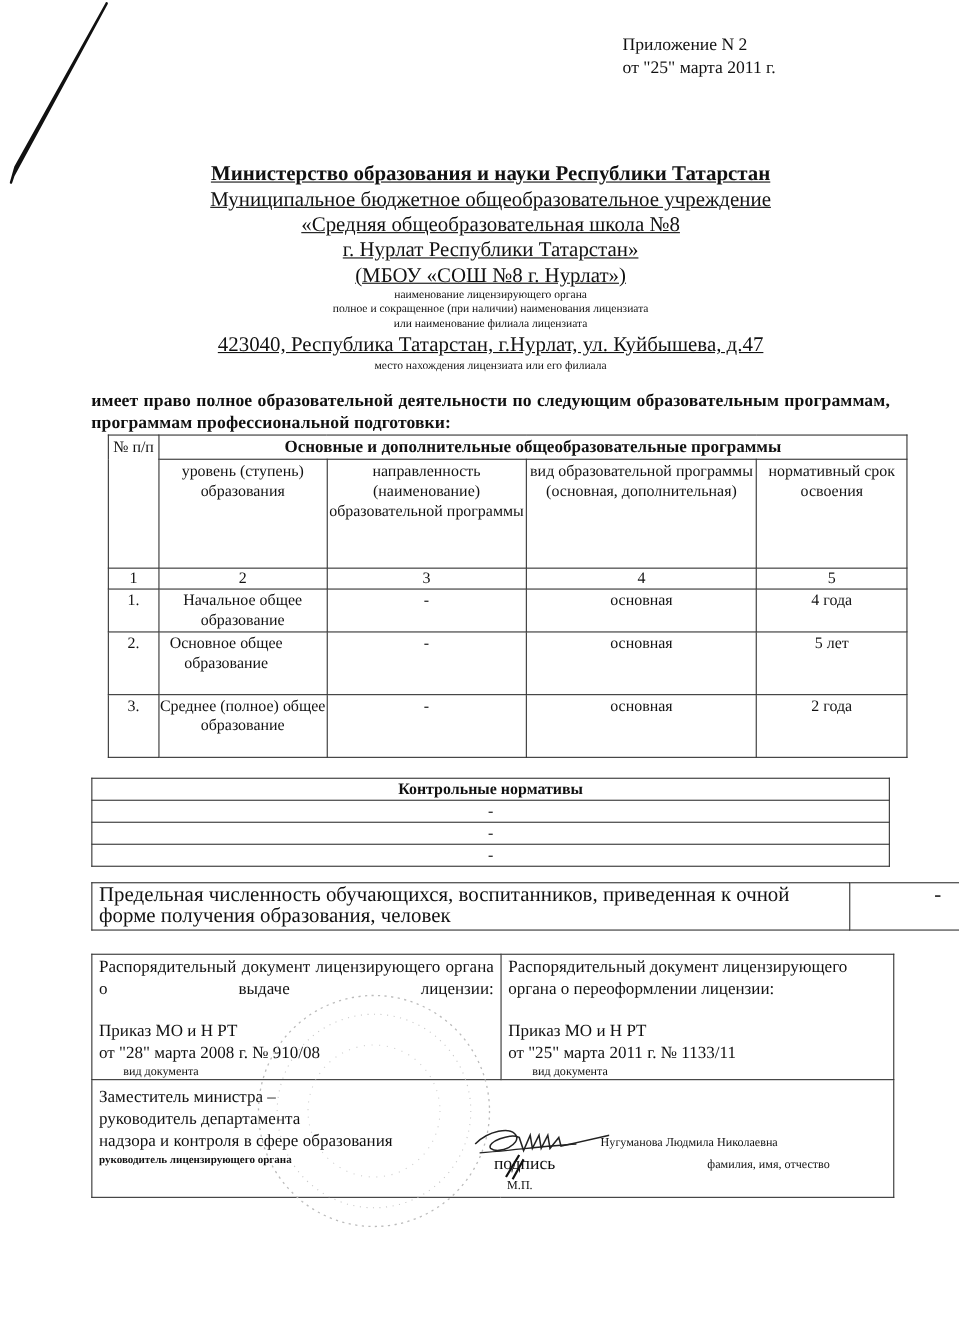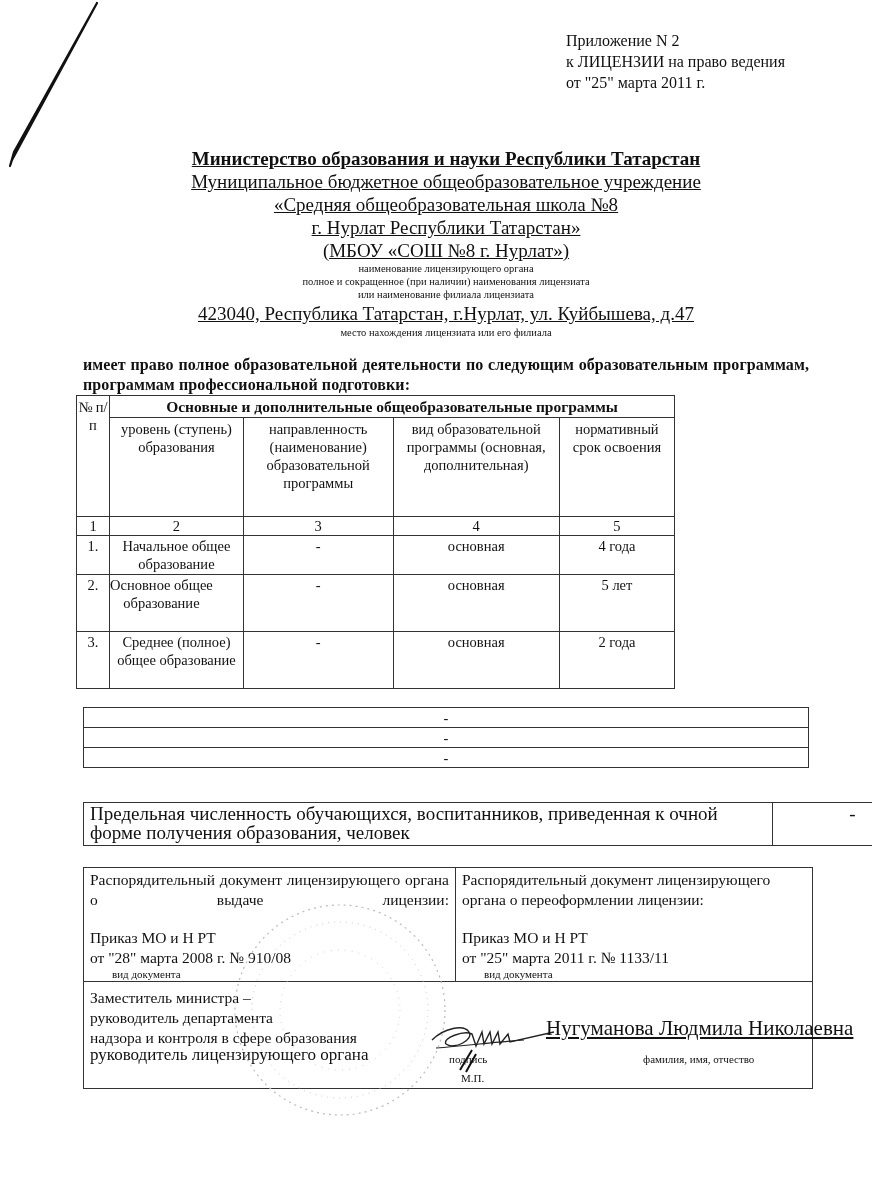--- a/index.html
+++ b/index.html
@@ -24,21 +24,21 @@
   .h-address { font-size: 19px; text-decoration: underline; line-height: 24px; margin-top: 1px; }
 
   
   #intro { left: 83px; top: 355px; width: 726px; font-size: 16px; font-weight: bold; line-height: 20px;
            text-align: justify; text-align-last: left; letter-spacing: 0.1px; }
 
   
   table { border-collapse: collapse; }
   td, th { border: 1.3px solid #333; padding: 0; font-weight: normal; vertical-align: top; text-align: center; }
 
-  #programs { left: 76px; top: 395px; width: 599px; font-size: 14.5px; line-height: 18px; }
+  #programs { left: 98px; top: 395px; width: 727px; font-size: 14.5px; line-height: 18px; }
   #programs .c0 { width: 45px; }
   #programs .c1 { width: 152px; }
   #programs .c2 { width: 181px; }
   #programs .c3 { width: 209px; }
   #programs .c4 { width: 136px; }
   #programs th.title { font-weight: bold; font-size: 15.5px; height: 21px; vertical-align: middle; }
   #programs .hdr td { height: 96px; padding-top: 2px; }
   #programs .nums td { height: 18px; vertical-align: middle; }
   #programs .row td { padding-top: 1px; }
   #programs .r1 td { height: 37px; }
@@ -54,38 +54,37 @@
   #limit td.val { width: 136px; padding-top: 1px; }
 
   #docs { left: 83px; top: 867px; width: 730px; font-size: 15.5px; line-height: 20px; }
   #docs td { text-align: left; padding: 2px 6px 0 6px; }
   #docs td.left { width: 360px; height: 107px; }
   #docs td.right { width: 345px; }
   .justify { text-align: justify; text-align-last: justify; }
   .gap { height: 18px; }
   .small-cap { font-size: 11px; line-height: 13px; padding-left: 22px; }
   #docs td.sign { height: 100px; position: relative; padding-top: 6px; }
-  .sig-name { position: absolute; left: 462px; top: 36px; font-size: 21px; white-space: nowrap; text-decoration: underline; }
+  .sig-name { position: absolute; left: 462px; top: 47px; font-size: 11px; white-space: nowrap; }
   .sig-fio { position: absolute; left: 515px; top: 67px; font-size: 11px; white-space: nowrap; margin-left: 44px; }
-  .sig-podpis { position: absolute; left: 365px; top: 67px; font-size: 11px; white-space: nowrap; }
+  .sig-podpis { position: absolute; left: 365px; top: 67px; font-size: 16px; white-space: nowrap; }
   .sig-mp { position: absolute; left: 377px; top: 86px; font-size: 11px; white-space: nowrap; }
   .signature { position: absolute; left: 340px; top: 28px; width: 130px; height: 82px; }
 
   #stamp { left: 215px; top: 895px; width: 250px; height: 230px; pointer-events: none; }
 </style>
 </head>
 <body>
 
 <svg id="checkmark" class="abs" viewBox="0 0 110 180">
   <path d="M97 3 L12 160 L10 166 L14 152 Z" fill="#111" stroke="#111" stroke-width="2.2" stroke-linejoin="round"></path>
 </svg>
 
 <div id="appendix" class="abs">
   <div>Приложение N 2</div>
-  <div>к ЛИЦЕНЗИИ на право ведения</div>
   <div>от "25" марта  2011 г.</div>
 </div>
 
 <div id="header" class="abs">
   <div class="h-ministry">Министерство образования и науки Республики Татарстан</div>
   <div class="h-line">Муниципальное бюджетное общеобразовательное учреждение</div>
   <div class="h-line">«Средняя общеобразовательная школа №8</div>
   <div class="h-line">г. Нурлат Республики Татарстан»</div>
   <div class="h-line">(МБОУ «СОШ №8 г. Нурлат»)</div>
   <div class="h-caption">наименование лицензирующего органа</div>
@@ -135,20 +134,23 @@
     <td>Среднее (полное) общее образование</td>
     <td>-</td>
     <td>основная</td>
     <td>2 года</td>
   </tr>
 </tbody>
   </table>
 
 <table id="control" class="abs">
   <tbody>
+      <tr>
+        <th>Контрольные нормативы</th>
+      </tr>
   <tr>
         <td>-</td>
       </tr>
   <tr>
         <td>-</td>
       </tr>
   <tr>
         <td>-</td>
       </tr>
 </tbody>
@@ -179,21 +181,21 @@
       <div>Приказ МО и Н РТ</div>
       <div>от "25" марта 2011 г. № 1133/11</div>
       <div class="small-cap">вид документа</div>
     </td>
   </tr>
   <tr>
     <td class="sign" colspan="2">
       <div>Заместитель министра –</div>
       <div>руководитель департамента</div>
       <div>надзора и контроля в сфере образования</div>
-      <div style="font-size:17px;line-height:13px;">руководитель лицензирующего органа</div>
+      <div style="font-size:10px;line-height:13px;font-weight:bold;">руководитель лицензирующего органа</div>
       <svg class="signature" viewBox="0 0 130 82">
         <path d="M8 30 C20 18, 40 14, 45 22 C50 30, 30 40, 22 34 C18 28, 40 20, 48 24 L52 36 L58 22 L60 34 L66 22 L68 34 L74 22 L76 34 L84 24 L86 32 L130 22" fill="none" stroke="#222" stroke-width="1.4"></path>
         <path d="M12 38 C40 36, 70 32, 100 30" fill="none" stroke="#222" stroke-width="1.2"></path>
         <path d="M36 60 L48 40 M42 62 L52 44" fill="none" stroke="#111" stroke-width="2"></path>
       </svg>
       <div class="sig-podpis">подпись</div>
       <div class="sig-mp">М.П.</div>
       <div class="sig-name">Нугуманова Людмила Николаевна</div>
       <div class="sig-fio">фамилия, имя, отчество</div>
     </td>

